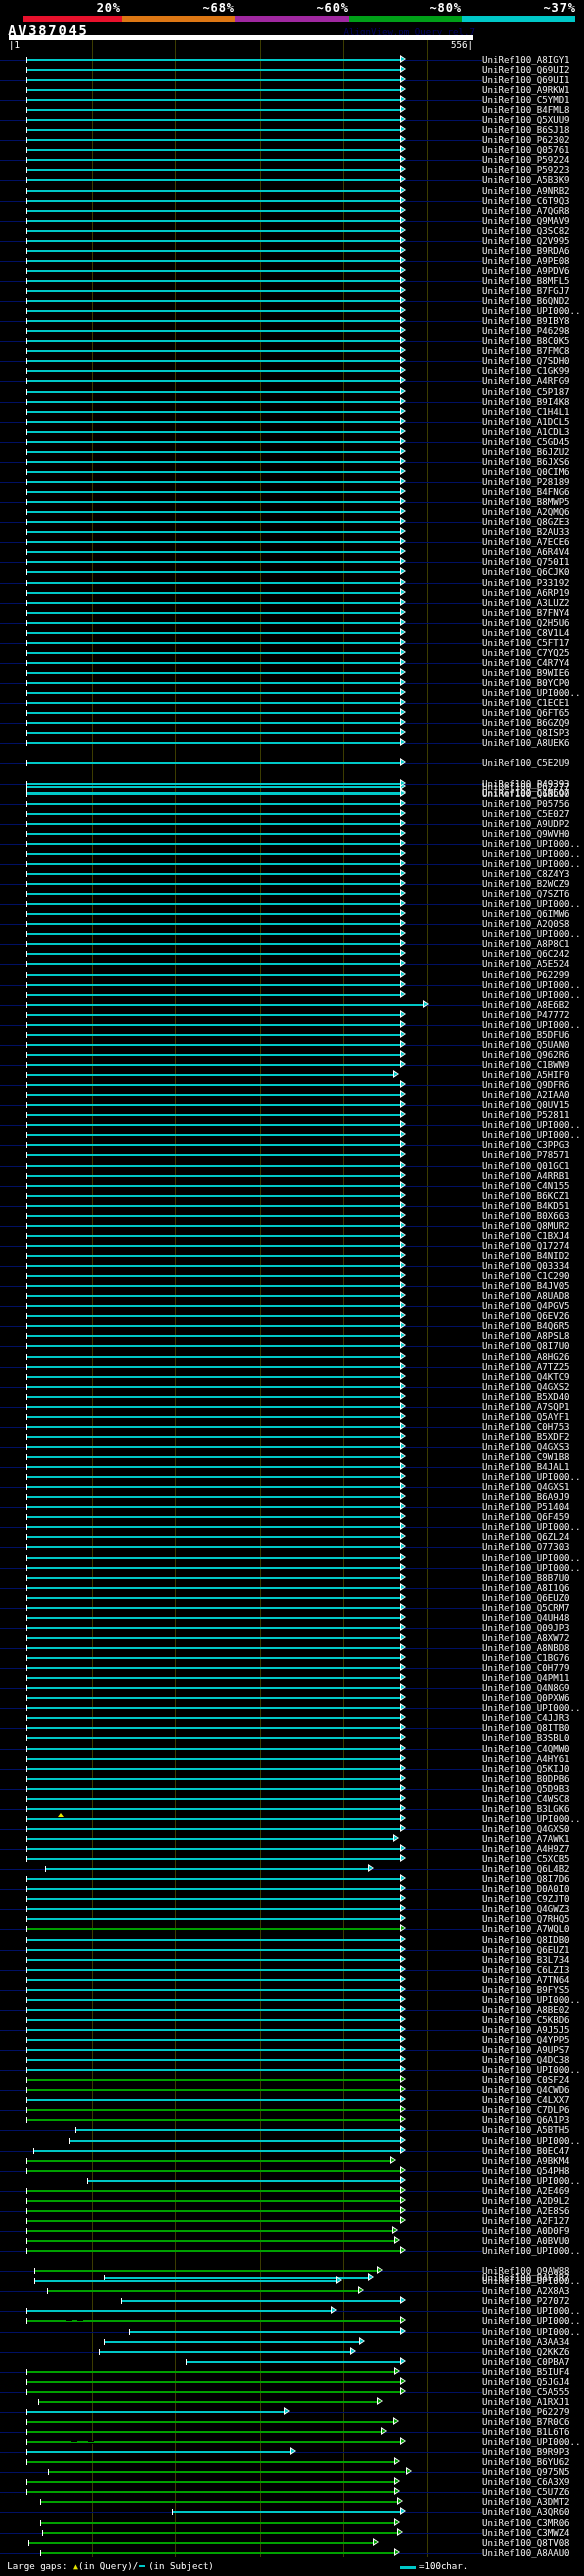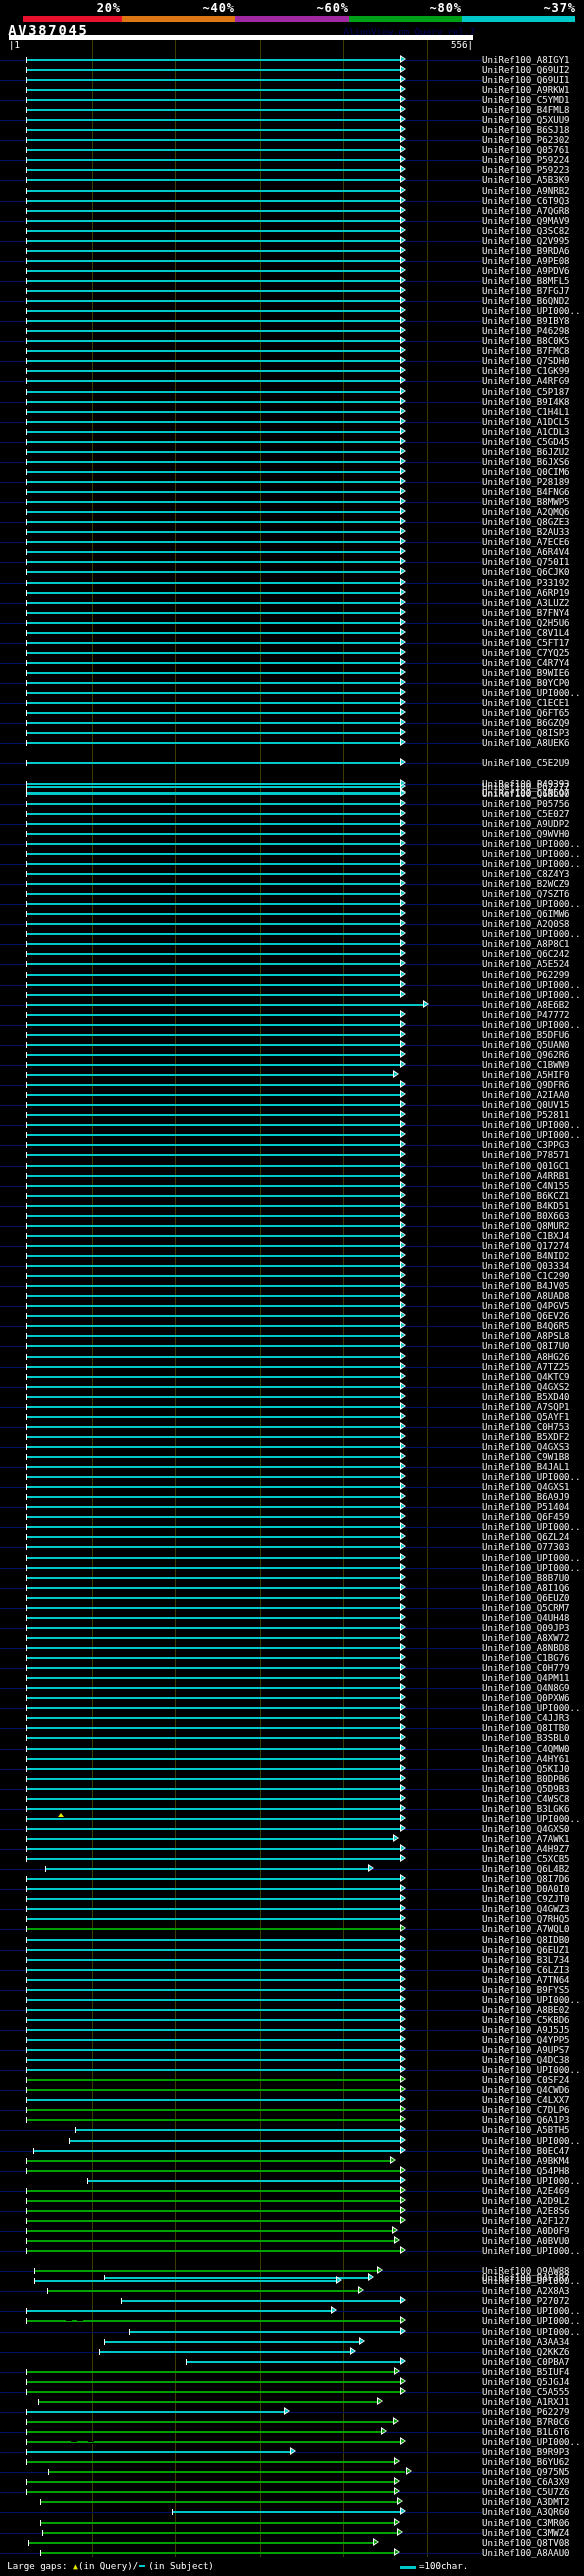--- a/index.html
+++ b/index.html
@@ -44,21 +44,21 @@
 
   <div>
     <div id="scale-segs">
         <div class="scale-seg" style="left: 23px; width: 99px; background: rgb(232, 17, 44);"></div>
         <div class="scale-seg" style="left: 122px; width: 113px; background: rgb(221, 119, 20);"></div>
         <div class="scale-seg" style="left: 235px; width: 114px; background: rgb(160, 40, 160);"></div>
         <div class="scale-seg" style="left: 349px; width: 113px; background: rgb(0, 160, 24);"></div>
         <div class="scale-seg" style="left: 462px; width: 113px; background: rgb(0, 200, 200);"></div>
       </div>
     <div class="scale-label" style="left: 48px;">20%</div>
-    <div class="scale-label" style="left: 162px;">~40%</div>
+    <div class="scale-label" style="left: 162px;">~68%</div>
     <div class="scale-label" style="left: 276px;">~60%</div>
     <div class="scale-label" style="left: 389px;">~80%</div>
     <div class="scale-label" style="left: 503px;">~37%</div>
   </div>
 
   <div class="query-title">AV387045</div>
   <div class="watermark">AlignView.pm Query rel.7</div>
 
   <div class="ruler-bar"></div>
   <div class="ruler-num" style="left:9.1px;">|1</div>

